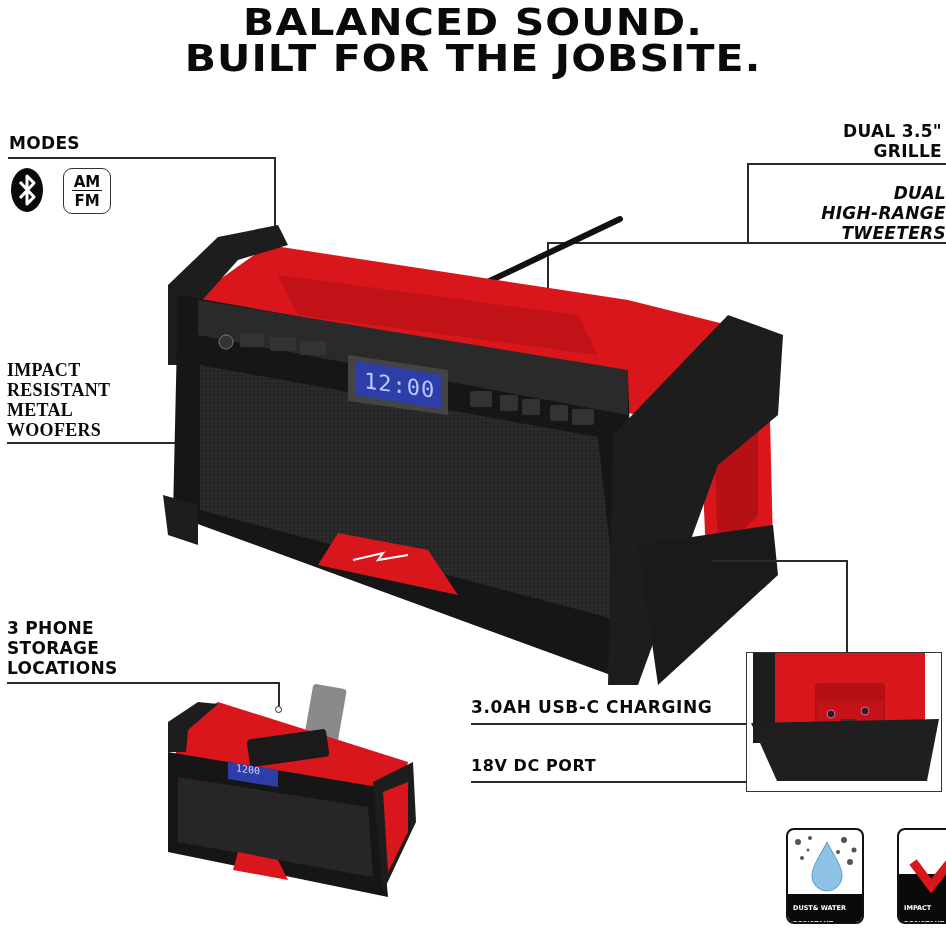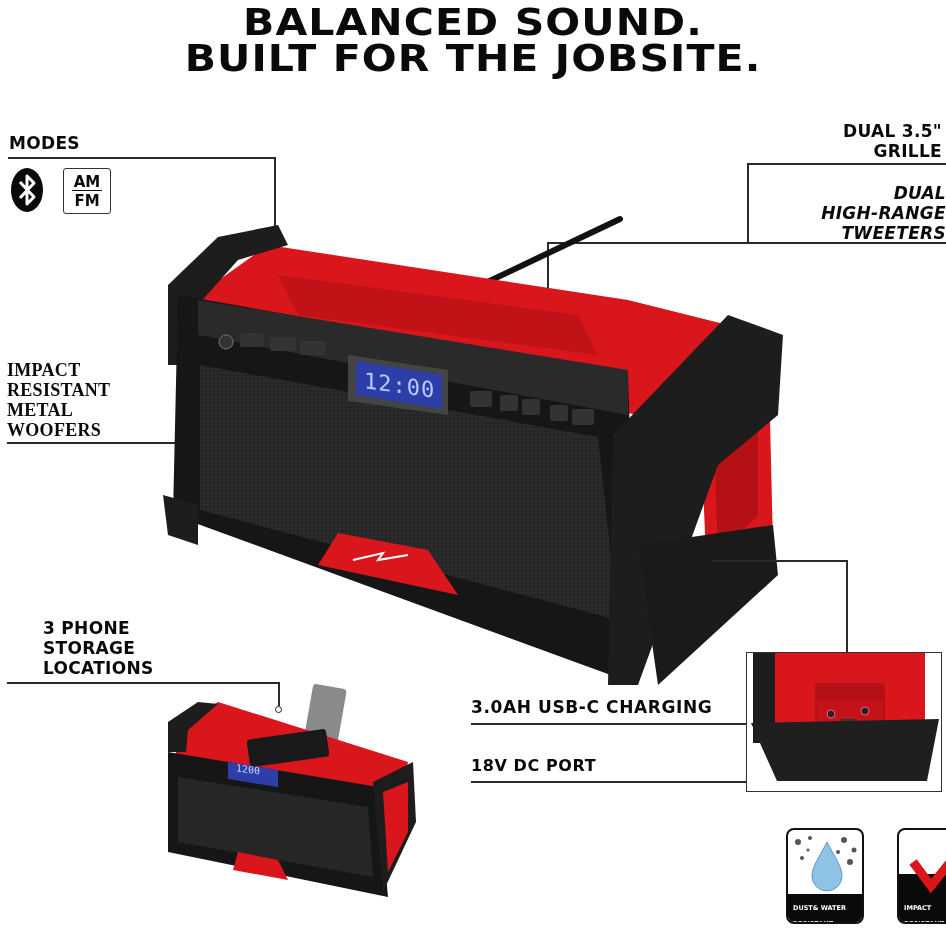--- a/index.html
+++ b/index.html
@@ -29,35 +29,35 @@
 <div class="line" style="left:8px; top:157px; width:267px; height:1.5px;"></div>
 <div class="line" style="left:274px; top:157px; width:1.5px; height:182px;"></div>
 <div class="dot" style="left:271px; top:336px;"></div>
 
 <div class="abs icon-box" style="left:9px; top:168px; width:38px; height:46px;">
   <svg width="38" height="48" viewBox="0 0 38 48">
     <ellipse cx="18" cy="23" rx="16" ry="22" fill="#0a0a0a"></ellipse>
     <path d="M11 15 L25 30 L18 37 L18 9 L25 16 L11 31" stroke="#fff" stroke-width="3" fill="none" stroke-linejoin="round"></path>
   </svg>
 </div>
-<div class="abs" style="left:63px; top:168px; width:48px; height:46px; border:1.5px solid #333; border-radius:3px; text-align:center; font-weight:900; font-family:'DejaVu Sans',sans-serif; font-size:15px; line-height:16px; padding-top:5px;">
+<div class="abs" style="left:63px; top:168px; width:48px; height:46px; border:1.5px solid #333; border-radius:9px; text-align:center; font-weight:900; font-family:'DejaVu Sans',sans-serif; font-size:15px; line-height:16px; padding-top:5px;">
   <div style="border-bottom:1.5px solid #111; margin:0 8px 2px;">AM</div>
   <div>FM</div>
 </div>
 
 <div class="abs label" style="left:7px; top:360px; font-size:18px;font-family:Liberation Serif, serif;">
   <div>IMPACT</div>
   <div>RESISTANT</div>
   <div>METAL</div>
   <div>WOOFERS</div>
 </div>
 <div class="line" style="left:7px; top:442px; width:216px; height:1.5px;"></div>
 <div class="dot" style="left:218px; top:439px;"></div>
 
-<div class="abs label" style="left:7px; top:618px;margin-left:36px;">
+<div class="abs label" style="left:7px; top:618px;">
   <div>3 PHONE</div>
   <div>STORAGE</div>
   <div>LOCATIONS</div>
 </div>
 <div class="line" style="left:7px; top:682px; width:272px; height:1.5px;"></div>
 <div class="line" style="left:278px; top:682px; width:1.5px; height:24px;"></div>
 <div class="dot" style="left:275px; top:706px; background:#fff;"></div>
 
 <div class="abs label right" style="right:4px; top:121px;">
   <div>DUAL 3.5"</div>

